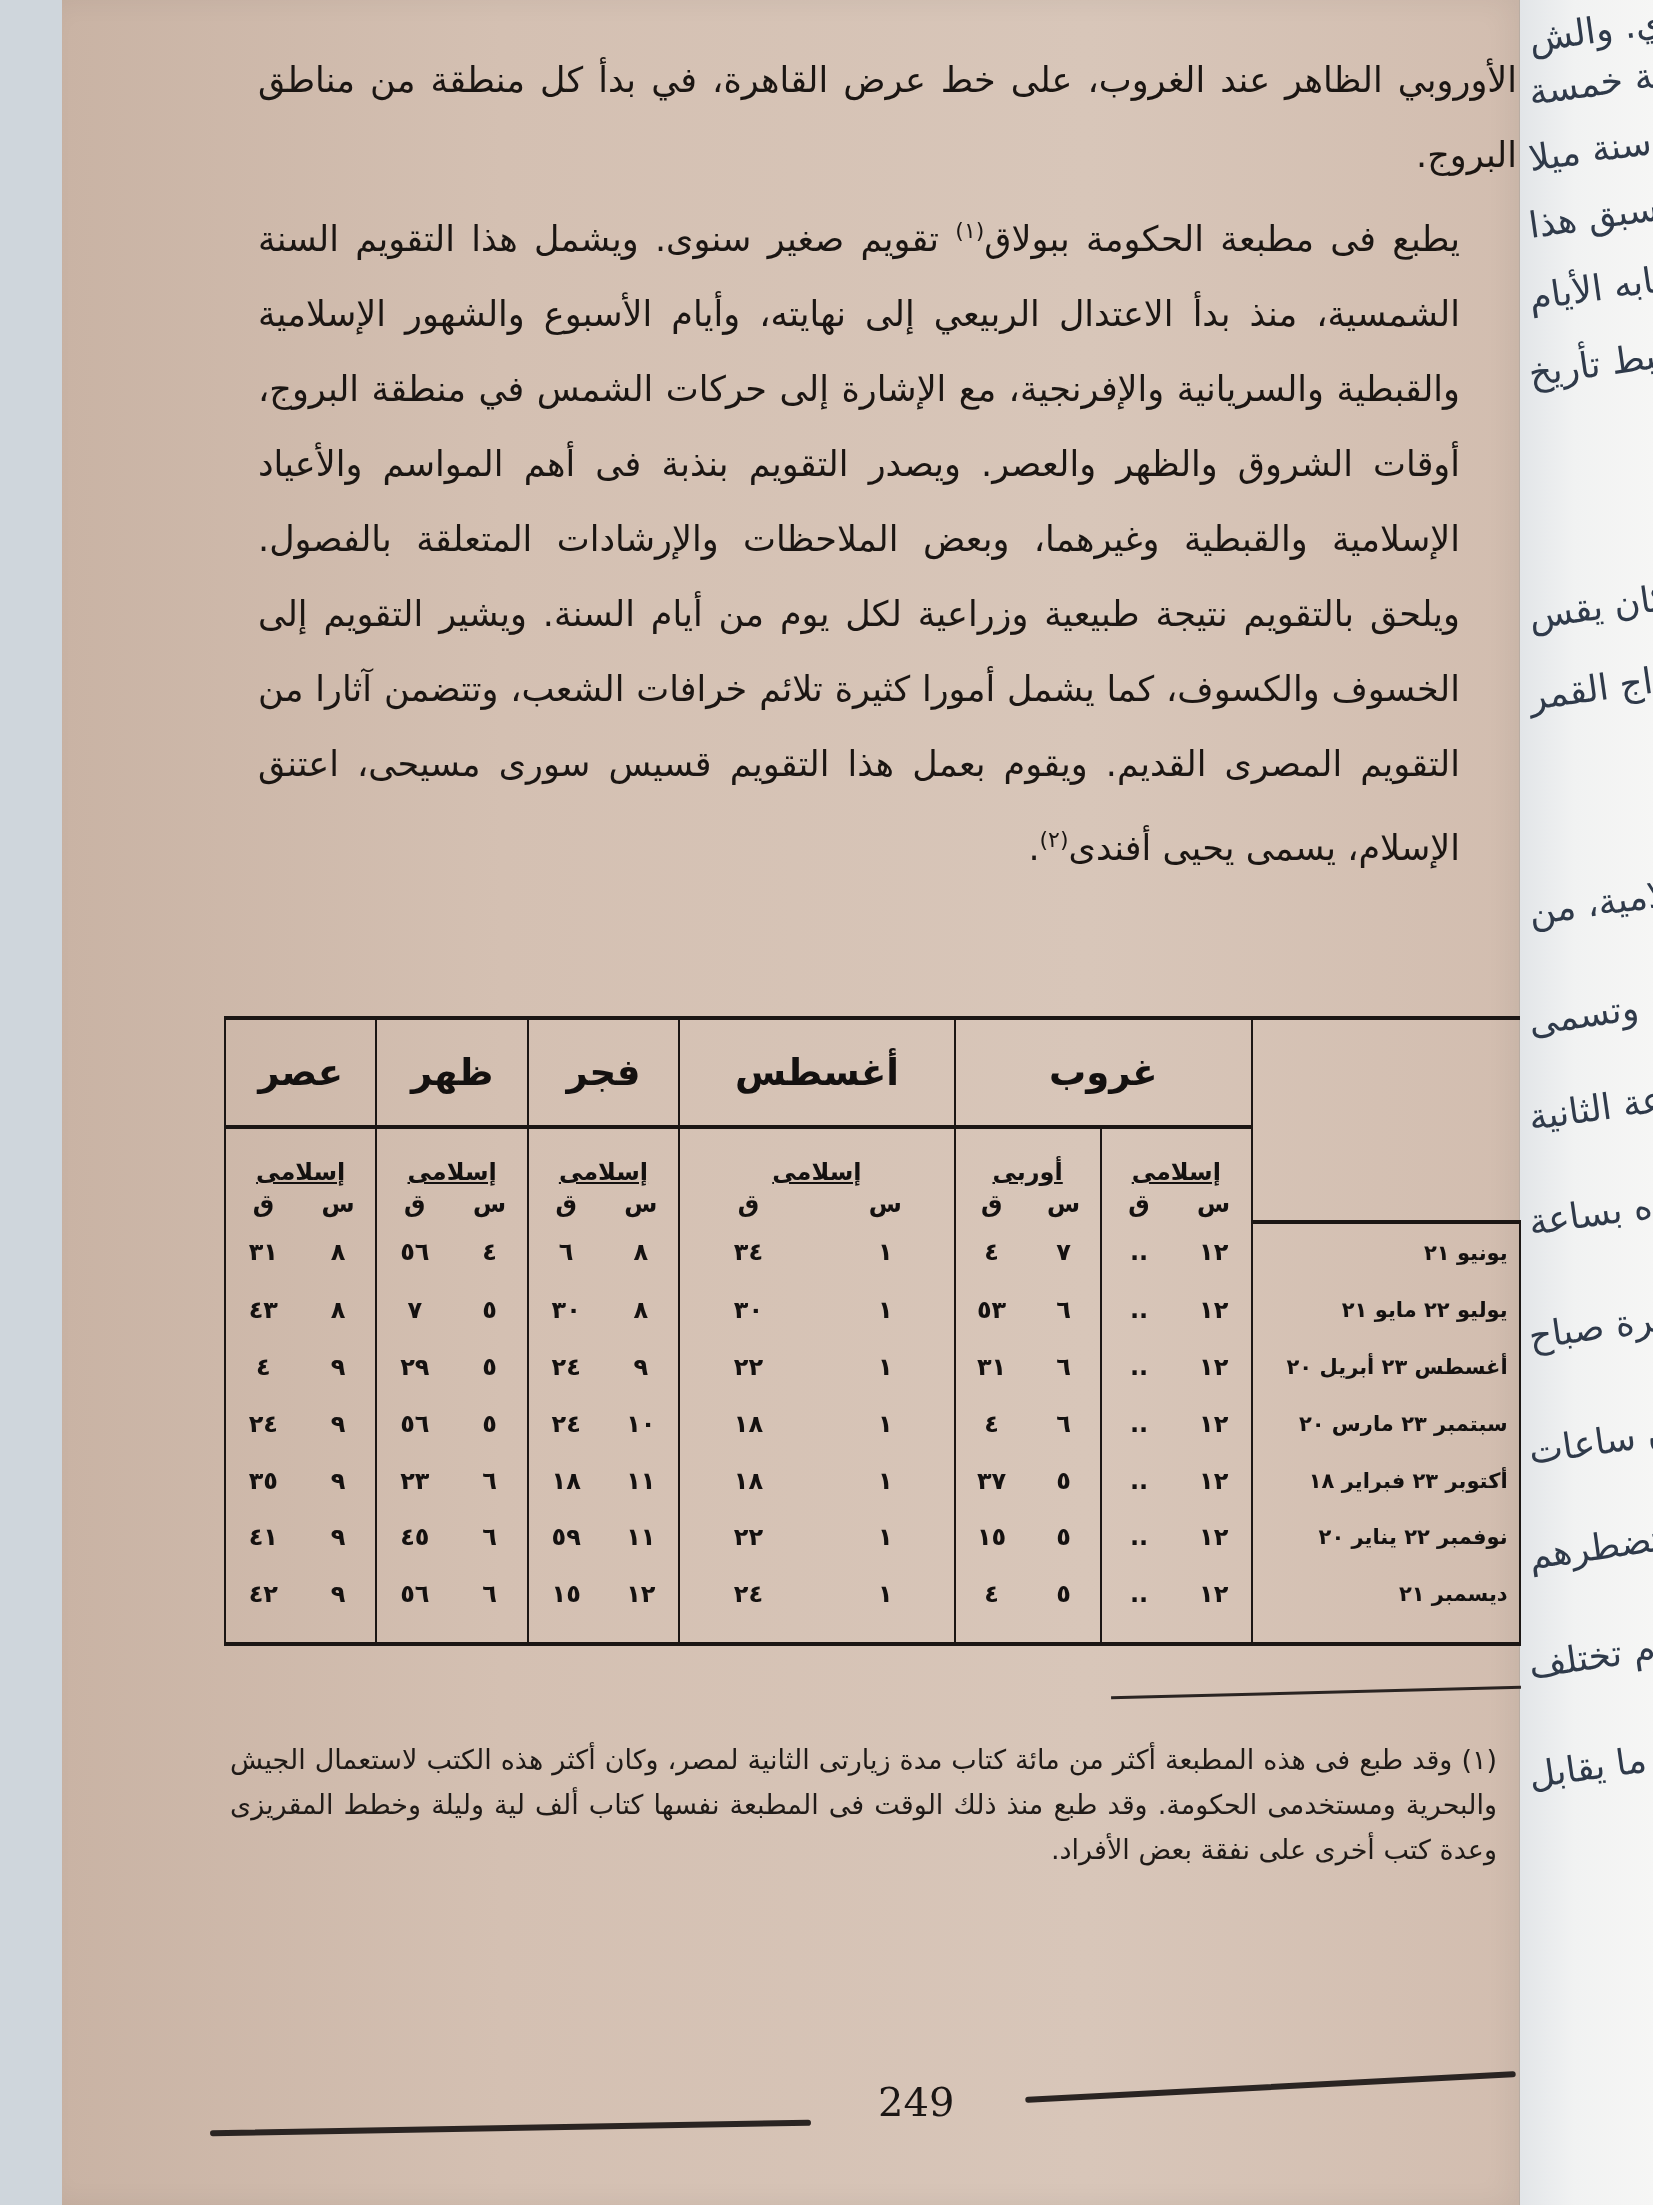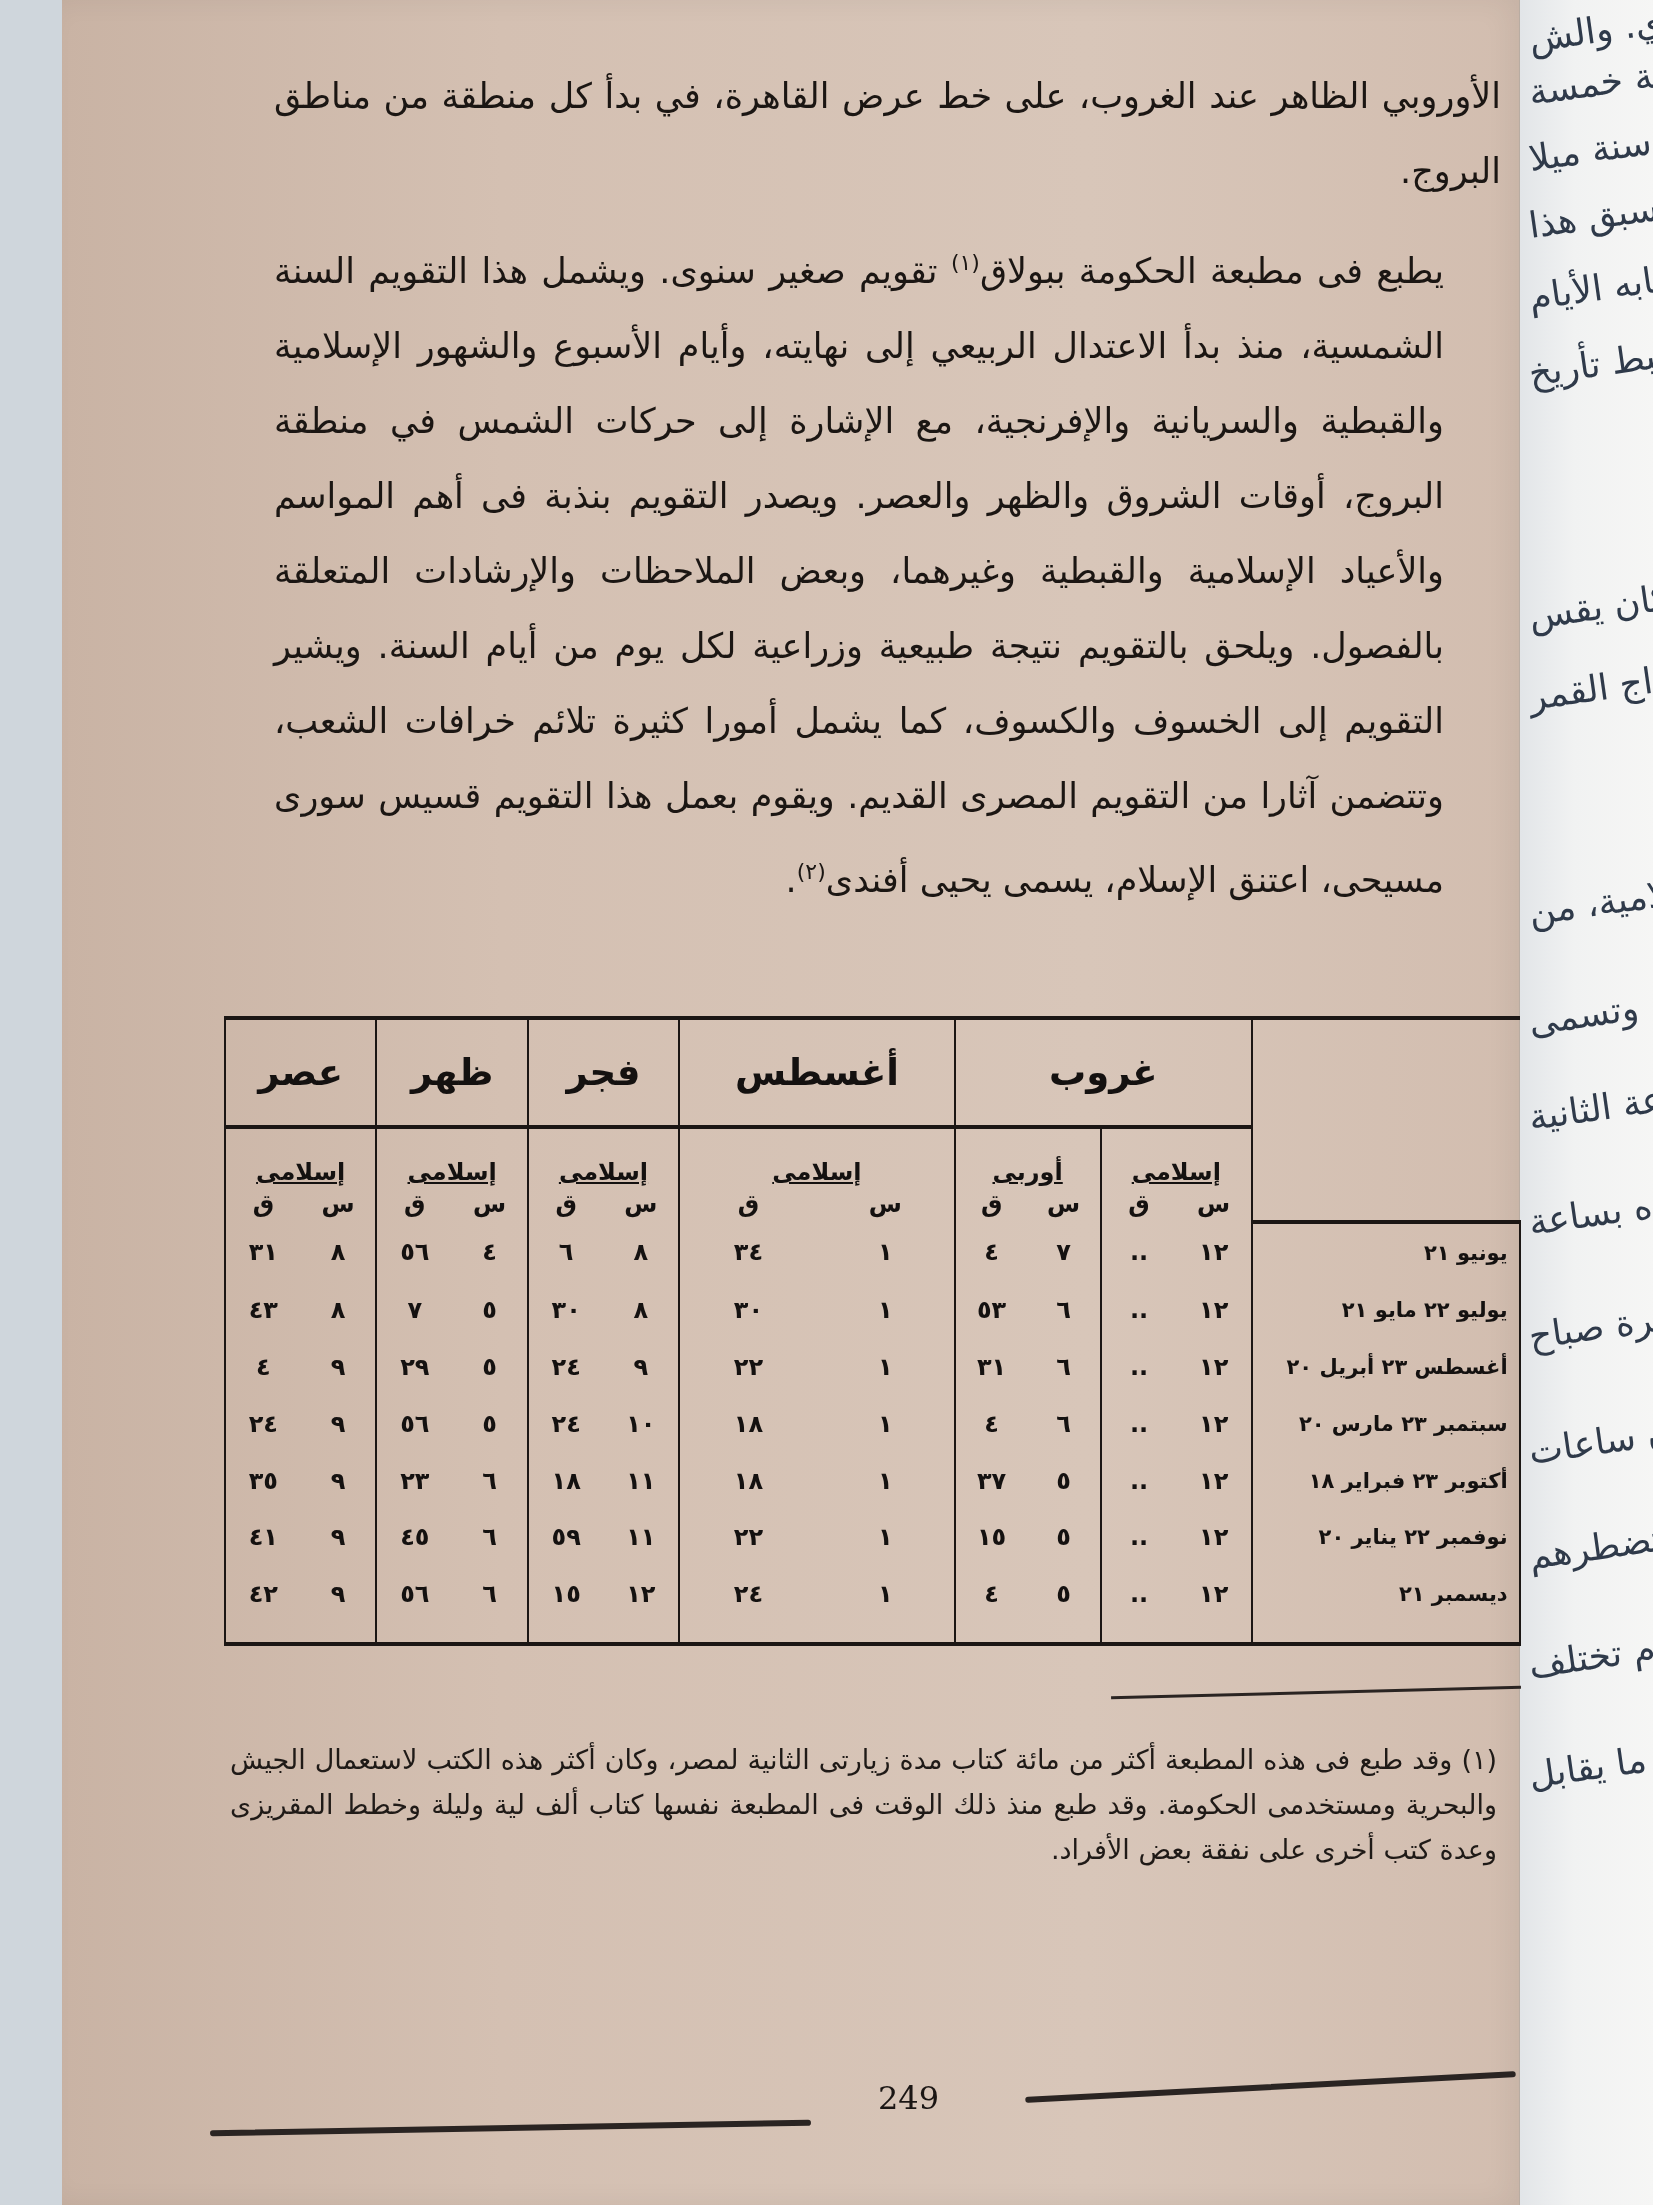--- a/index.html
+++ b/index.html
@@ -23,21 +23,21 @@
   .next-page .frag {
     position: absolute; left: 8.6px; font-size: 36px; color: #2f3a4a;
     direction: rtl; white-space: nowrap; transform: rotate(-8deg);
     transform-origin: left center;
   }
   .body-text {
     position: absolute; left: 258px; top: 43px; width: 1259px;
     direction: rtl; text-align: justify;
     font-size: 35px; line-height: 75px; color: #1b1613;
   }
-  .body-text p { margin: 16px; }
+  .body-text p { margin: 0; }
   .body-text .indent { padding-right: 57px; }
   .body-text sup { font-size: 22px; }
 
   table.times {
     position: absolute; left: 224px; top: 1016px; width: 1297px; height: 630px;
     border-collapse: collapse; direction: rtl;
     font-family: "DejaVu Sans", sans-serif; color: #141110;
     border-top: 4.3px solid #1b1614; border-bottom: 4.3px solid #1b1614;
   }
   table.times th, table.times td {
@@ -67,21 +67,21 @@
 
   .folio-rule-left {
     position: absolute; left: 210px; top: 2125px; width: 601px; height: 5.7px;
     background: #2a2422; border-radius: 2.9px; transform: rotate(-1deg);
   }
   .folio-rule-right {
     position: absolute; left: 1025px; top: 2084px; width: 491px; height: 5.7px;
     background: #2a2422; border-radius: 2.9px; transform: rotate(-3deg);
   }
   .folio {
-    position: absolute; left: 878px; top: 2079px; font-size: 32px;
+    position: absolute; left: 878px; top: 2079px; font-size: 40px;
     font-family: "DejaVu Serif", serif; color: #1b1614;
   }
 </style>
 </head>
 <body>
 
 <div class="page"></div>
 
 <div class="next-page">
   <div class="frag" style="top:19px">ي. والش</div>

